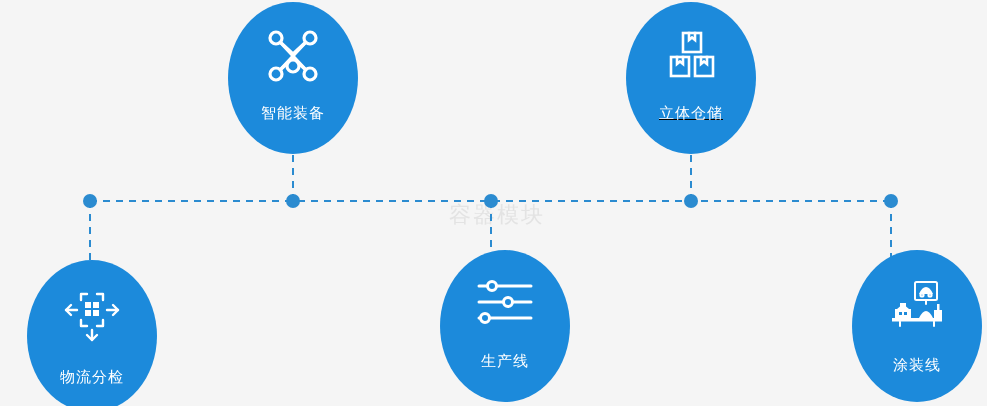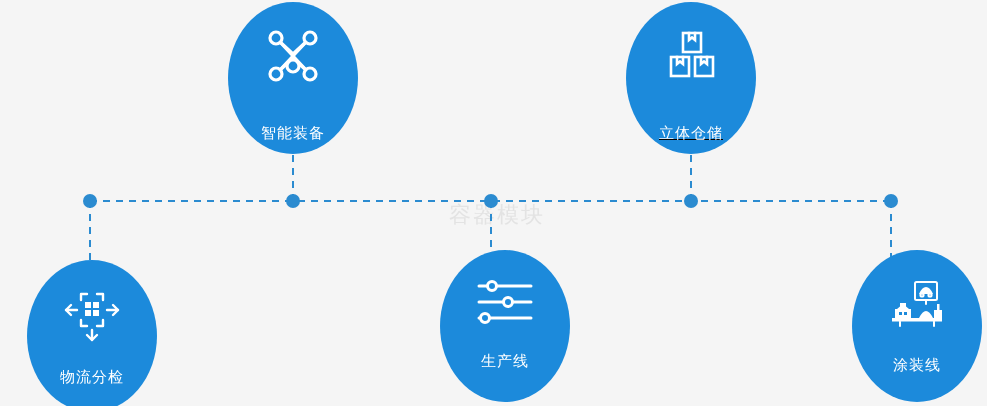--- a/index.html
+++ b/index.html
@@ -61,21 +61,21 @@
     text-align: center;
   }
   
   .node.top {
     width: 130px;
     height: 152px;
     left: 0;
     top: 0;
   }
   .node.top .node-icon { margin-top: 28px; }
-  .node.top .node-label { margin-top: 38px; }
+  .node.top .node-label { margin-top: 18px; }
 
   
   .node.bottom {
     width: 130px;
     height: 152px;
   }
   .node.bottom .node-icon { margin-top: 30px; }
   .node.bottom .node-label { margin-top: 22px; }
 
   #node-intelligent-equipment { left: 228px; top: 2px; }

